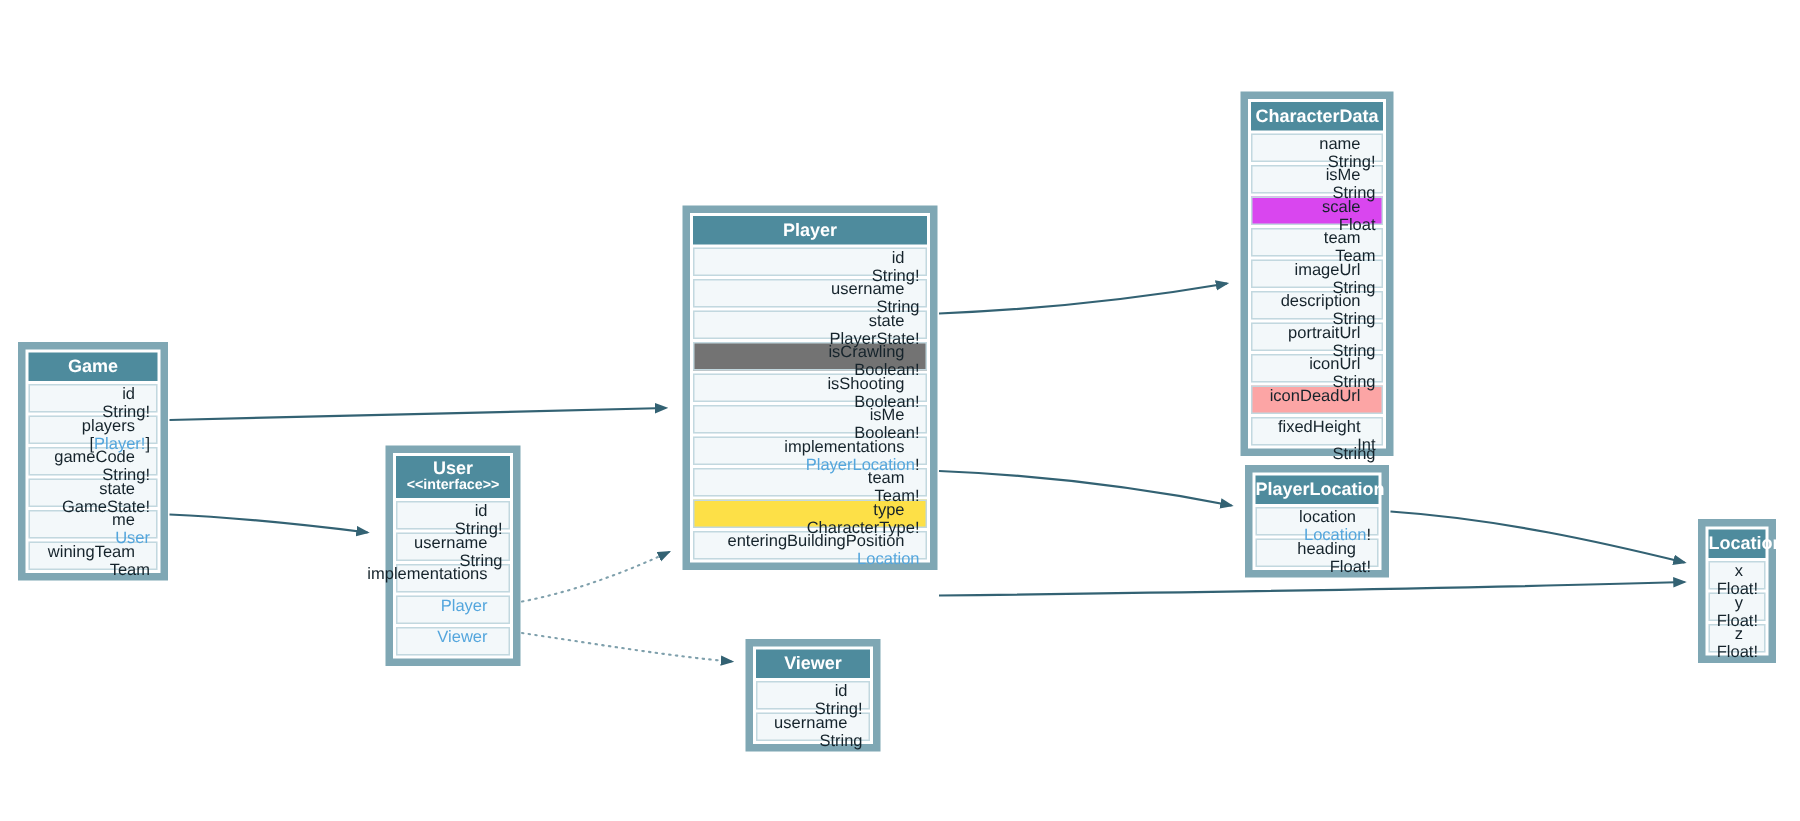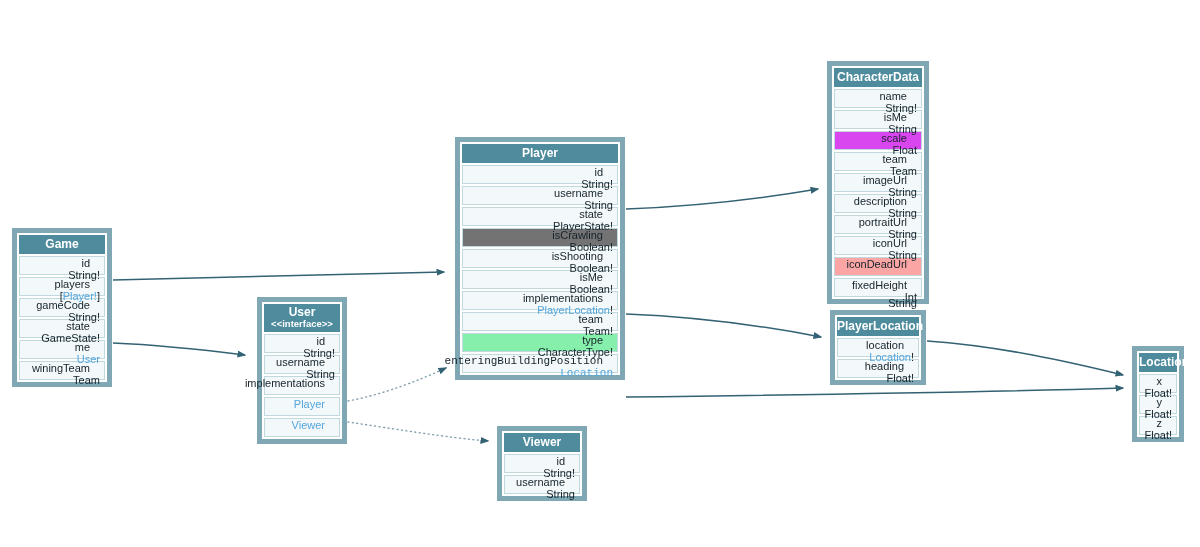--- a/index.html
+++ b/index.html
@@ -173,25 +173,25 @@
           <span class="field-type"><span>Boolean!</span></span>
         </div>
         <div class="field-row" style="background: rgb(243, 248, 250); border-color: rgb(194, 216, 223); color: rgb(21, 35, 43);">
           <span class="field-name">implementations</span>
           <span class="field-type"><span class="type-link" style="color: rgb(84, 166, 221);">PlayerLocation</span><span>!</span></span>
         </div>
         <div class="field-row" style="background: rgb(243, 248, 250); border-color: rgb(194, 216, 223); color: rgb(21, 35, 43);">
           <span class="field-name">team</span>
           <span class="field-type"><span>Team!</span></span>
         </div>
-        <div class="field-row" style="background: #86efac; border-color: rgb(194, 216, 223); color: rgb(21, 35, 43);">
+        <div class="field-row" style="background: #fde047; border-color: rgb(194, 216, 223); color: rgb(21, 35, 43);">
           <span class="field-name">type</span>
           <span class="field-type"><span>CharacterType!</span></span>
         </div>
-        <div class="field-row" style="background: rgb(243, 248, 250); border-color: rgb(194, 216, 223); color: rgb(21, 35, 43); font-family: Liberation Mono, monospace;">
+        <div class="field-row" style="background: rgb(243, 248, 250); border-color: rgb(194, 216, 223); color: rgb(21, 35, 43);">
           <span class="field-name">enteringBuildingPosition</span>
           <span class="field-type"><span class="type-link" style="color: rgb(84, 166, 221);">Location</span></span>
         </div>
       </div>
       <div class="node" style="left: 497px; top: 426px; width: 90px; border-color: rgb(127, 167, 180);">
         <div class="node-header" style="background: rgb(78, 139, 157); color: rgb(255, 255, 255); height: 19px;">
           <span>Viewer</span>
         </div>
         <div class="field-row" style="background: rgb(243, 248, 250); border-color: rgb(194, 216, 223); color: rgb(21, 35, 43);">
           <span class="field-name">id</span>

